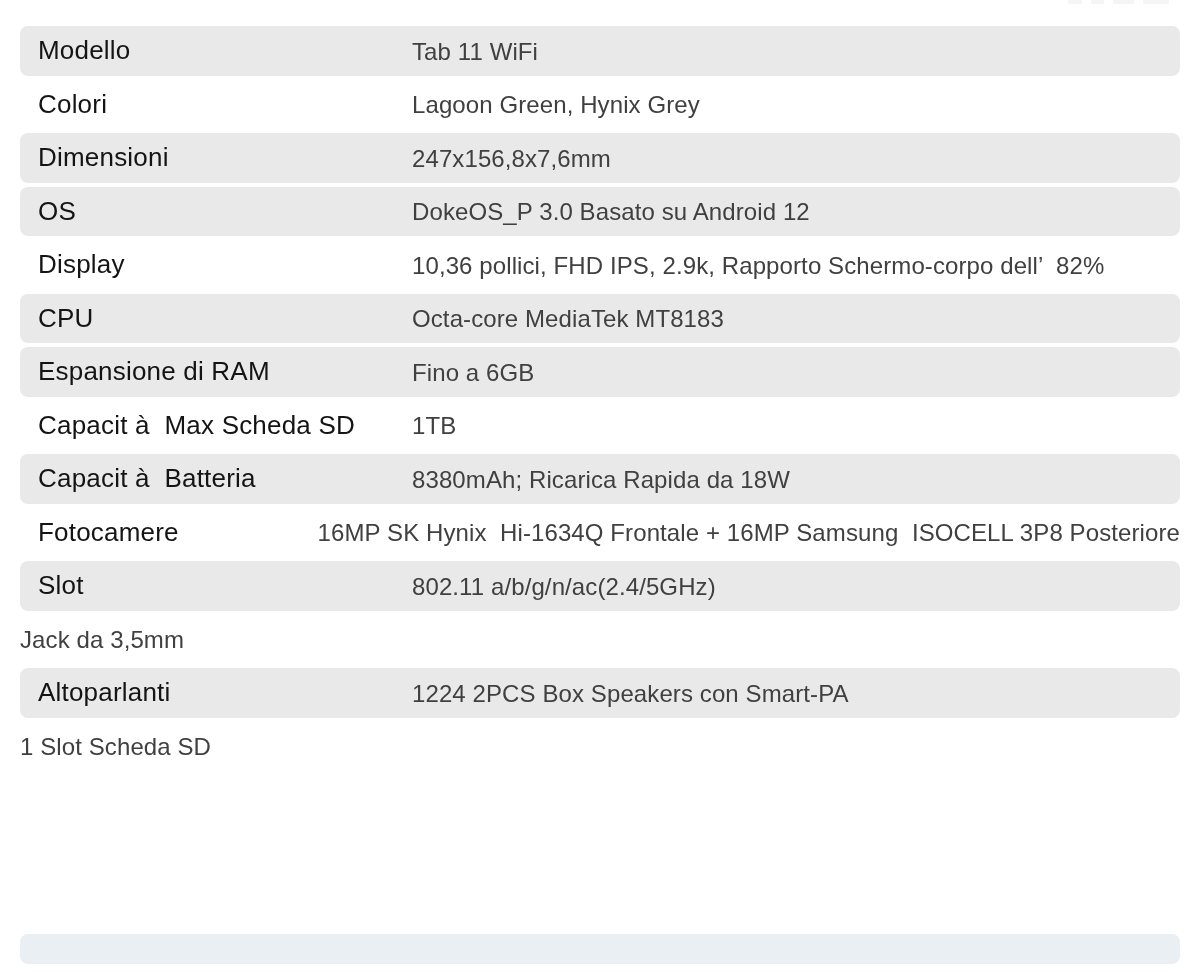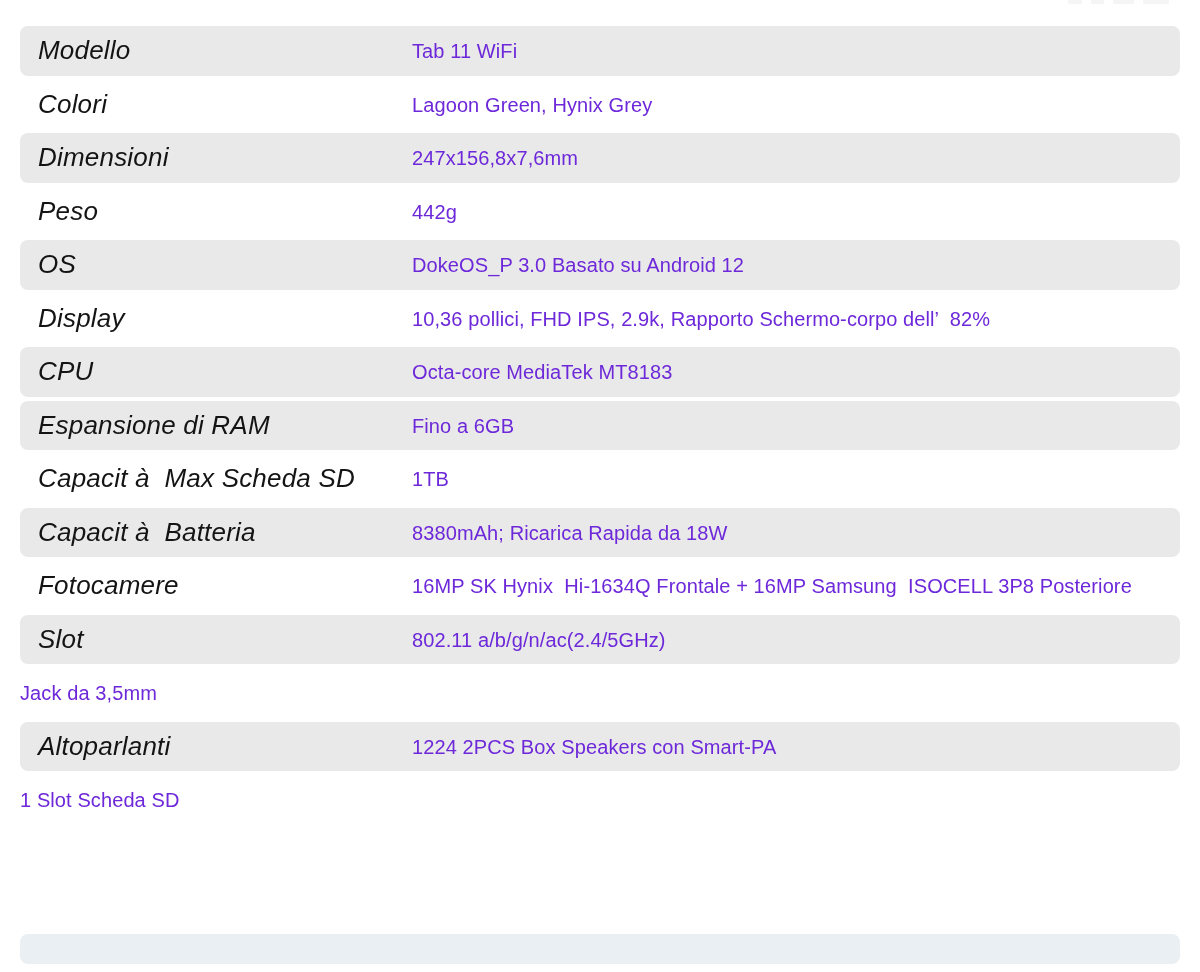--- a/index.html
+++ b/index.html
@@ -43,27 +43,26 @@
   .cell-label {
     position: relative;
     z-index: 1;
     box-sizing: border-box;
     width: 392px;
     padding-left: 18px;
     font-size: 26px;
     color: #141414;
     white-space: pre;
     letter-spacing: 0.2px;
-    font-style: italic;
   }
   .cell-value {
     position: relative;
     z-index: 1;
-    font-size: 20px;
-    color: #6d28d9;
+    font-size: 24px;
+    color: #404040;
     white-space: pre;
     letter-spacing: 0.1px;
     padding-top: 2px;
   }
   
   .top-artifact {
     position: absolute;
     top: 0;
     left: 1068px;
     height: 4px;
@@ -108,24 +107,20 @@
     <div class="row">
       <div class="cell-label">Colori</div>
       <div class="cell-value">Lagoon Green, Hynix Grey</div>
     </div>
 
     <div class="row striped">
       <div class="cell-label">Dimensioni</div>
       <div class="cell-value">247x156,8x7,6mm</div>
     </div>
 
-    <div class="row">
-      <div class="cell-label">Peso</div>
-      <div class="cell-value">442g</div>
-    </div>
 
     <div class="row striped">
       <div class="cell-label">OS</div>
       <div class="cell-value">DokeOS_P 3.0 Basato su Android 12</div>
     </div>
 
     <div class="row">
       <div class="cell-label">Display</div>
       <div class="cell-value">10,36 pollici, FHD IPS, 2.9k, Rapporto Schermo-corpo dell’  82%</div>
     </div>

